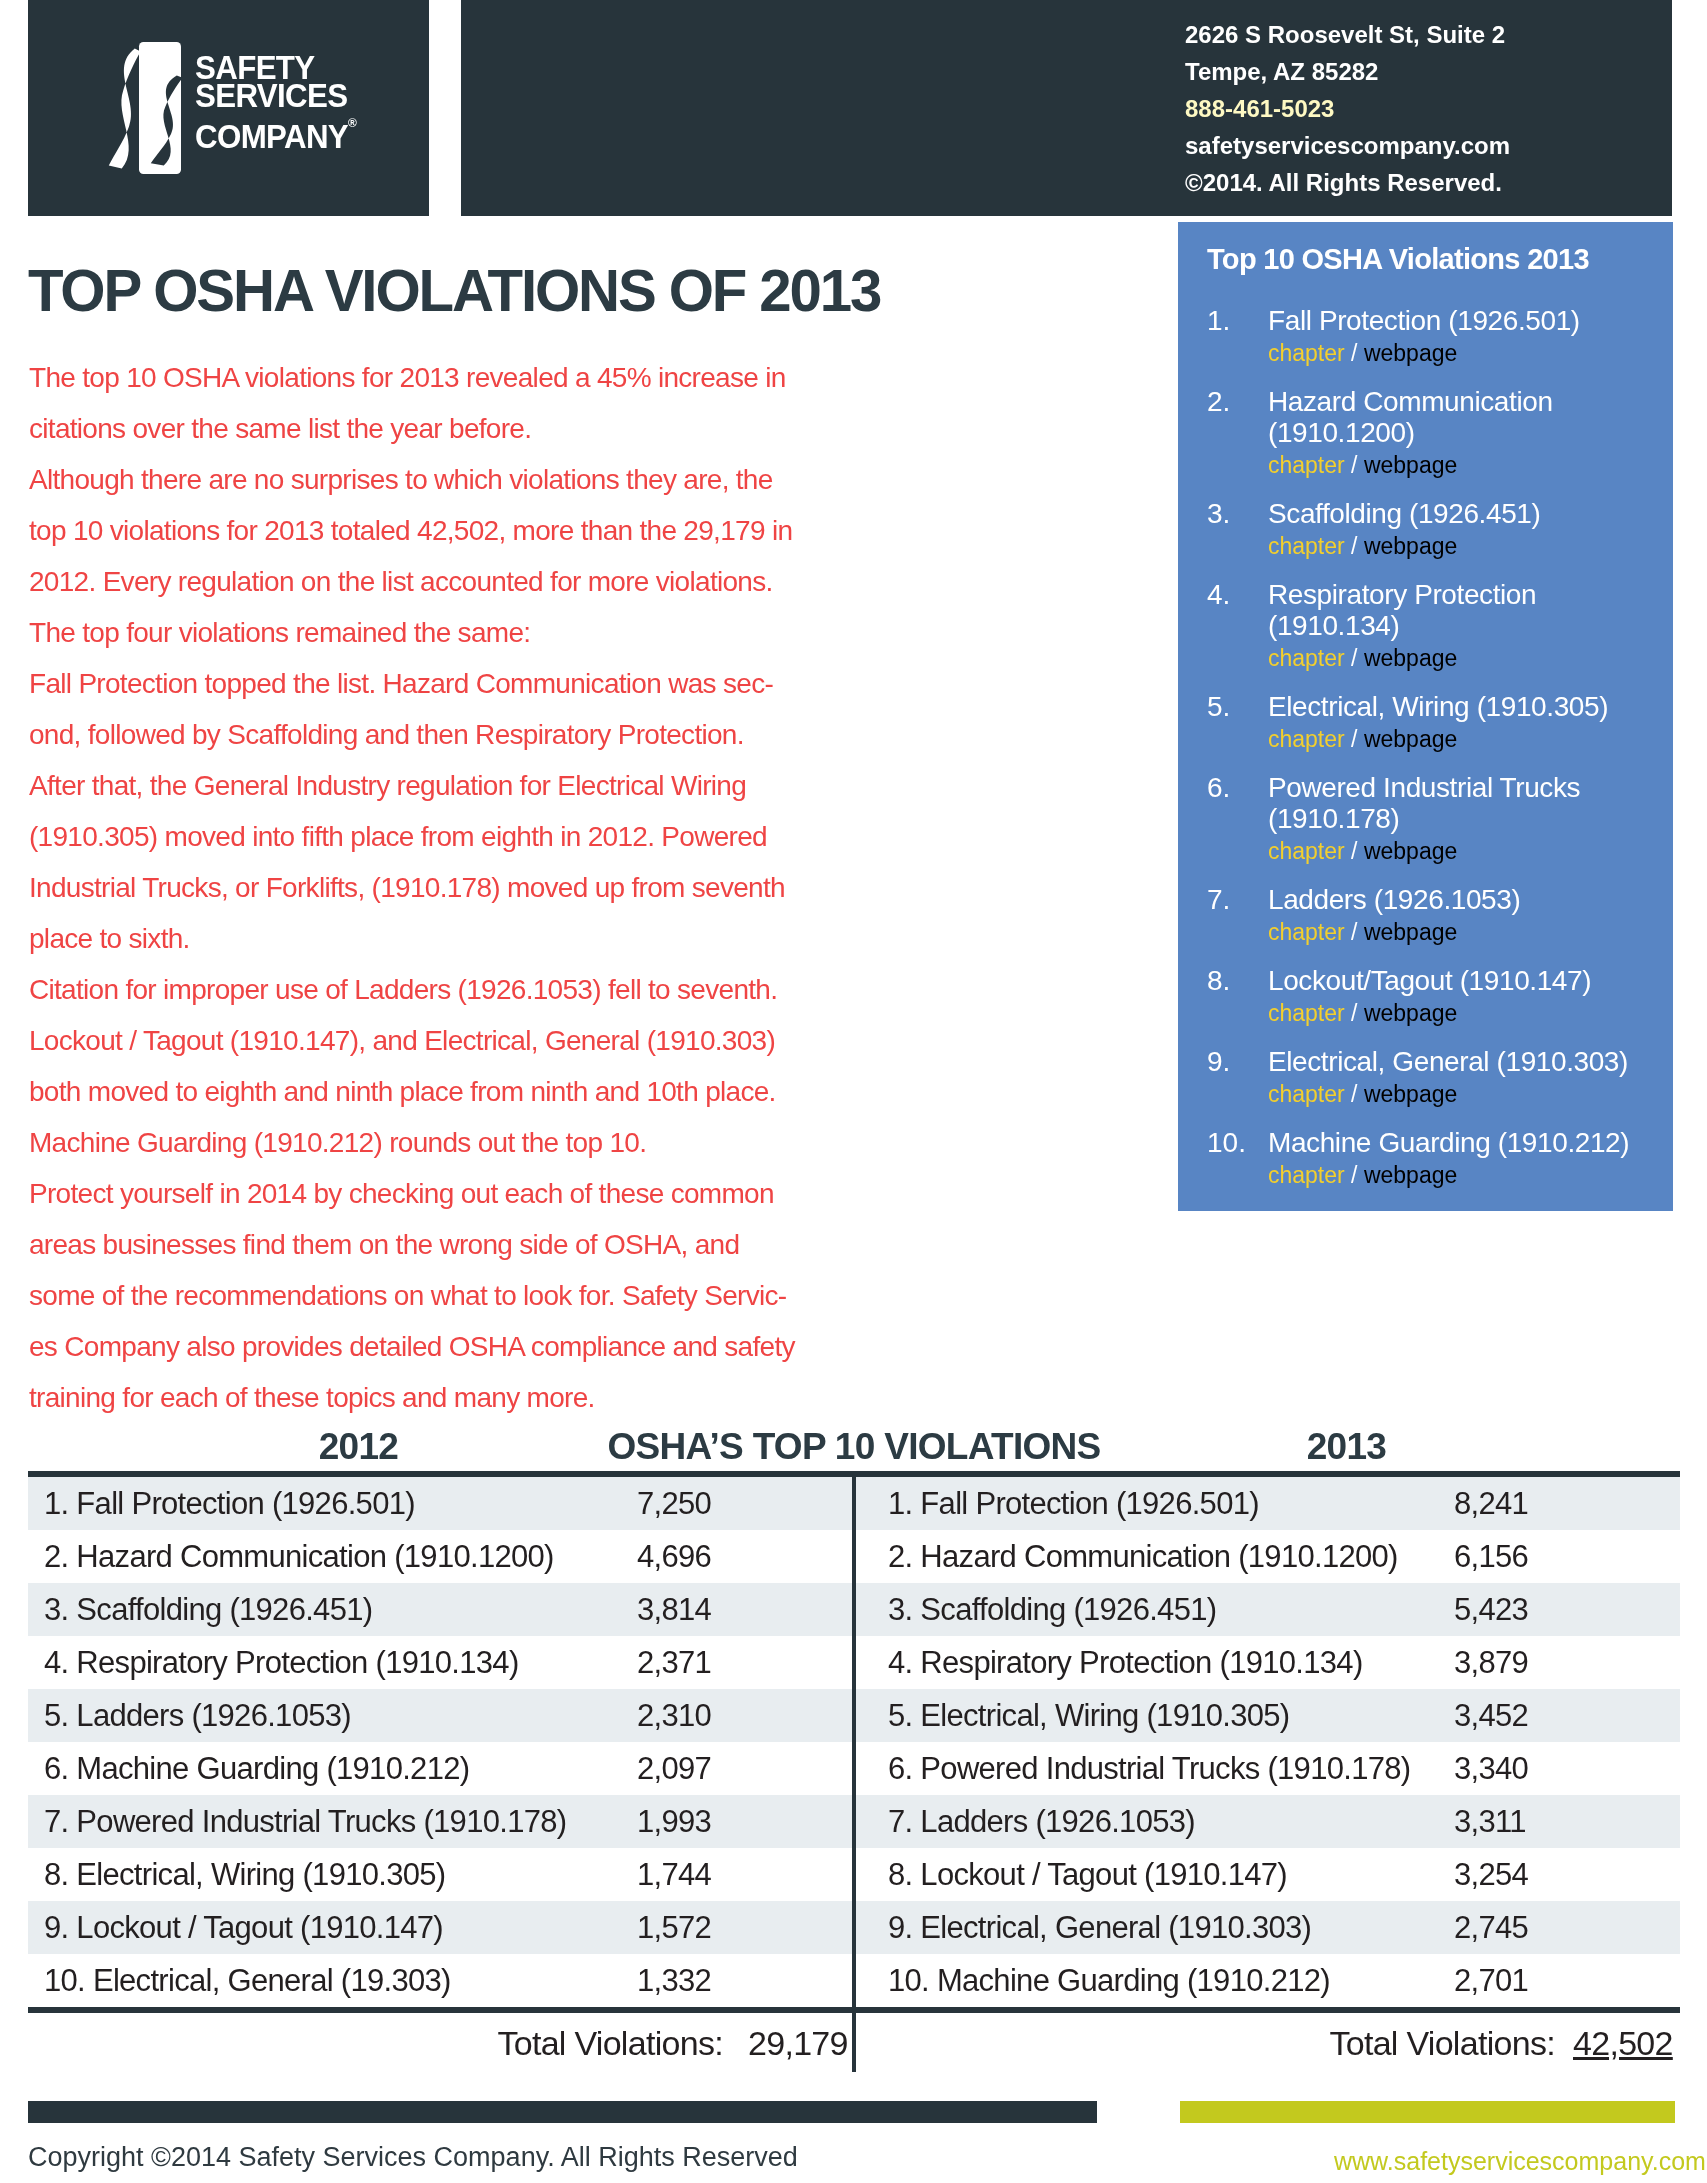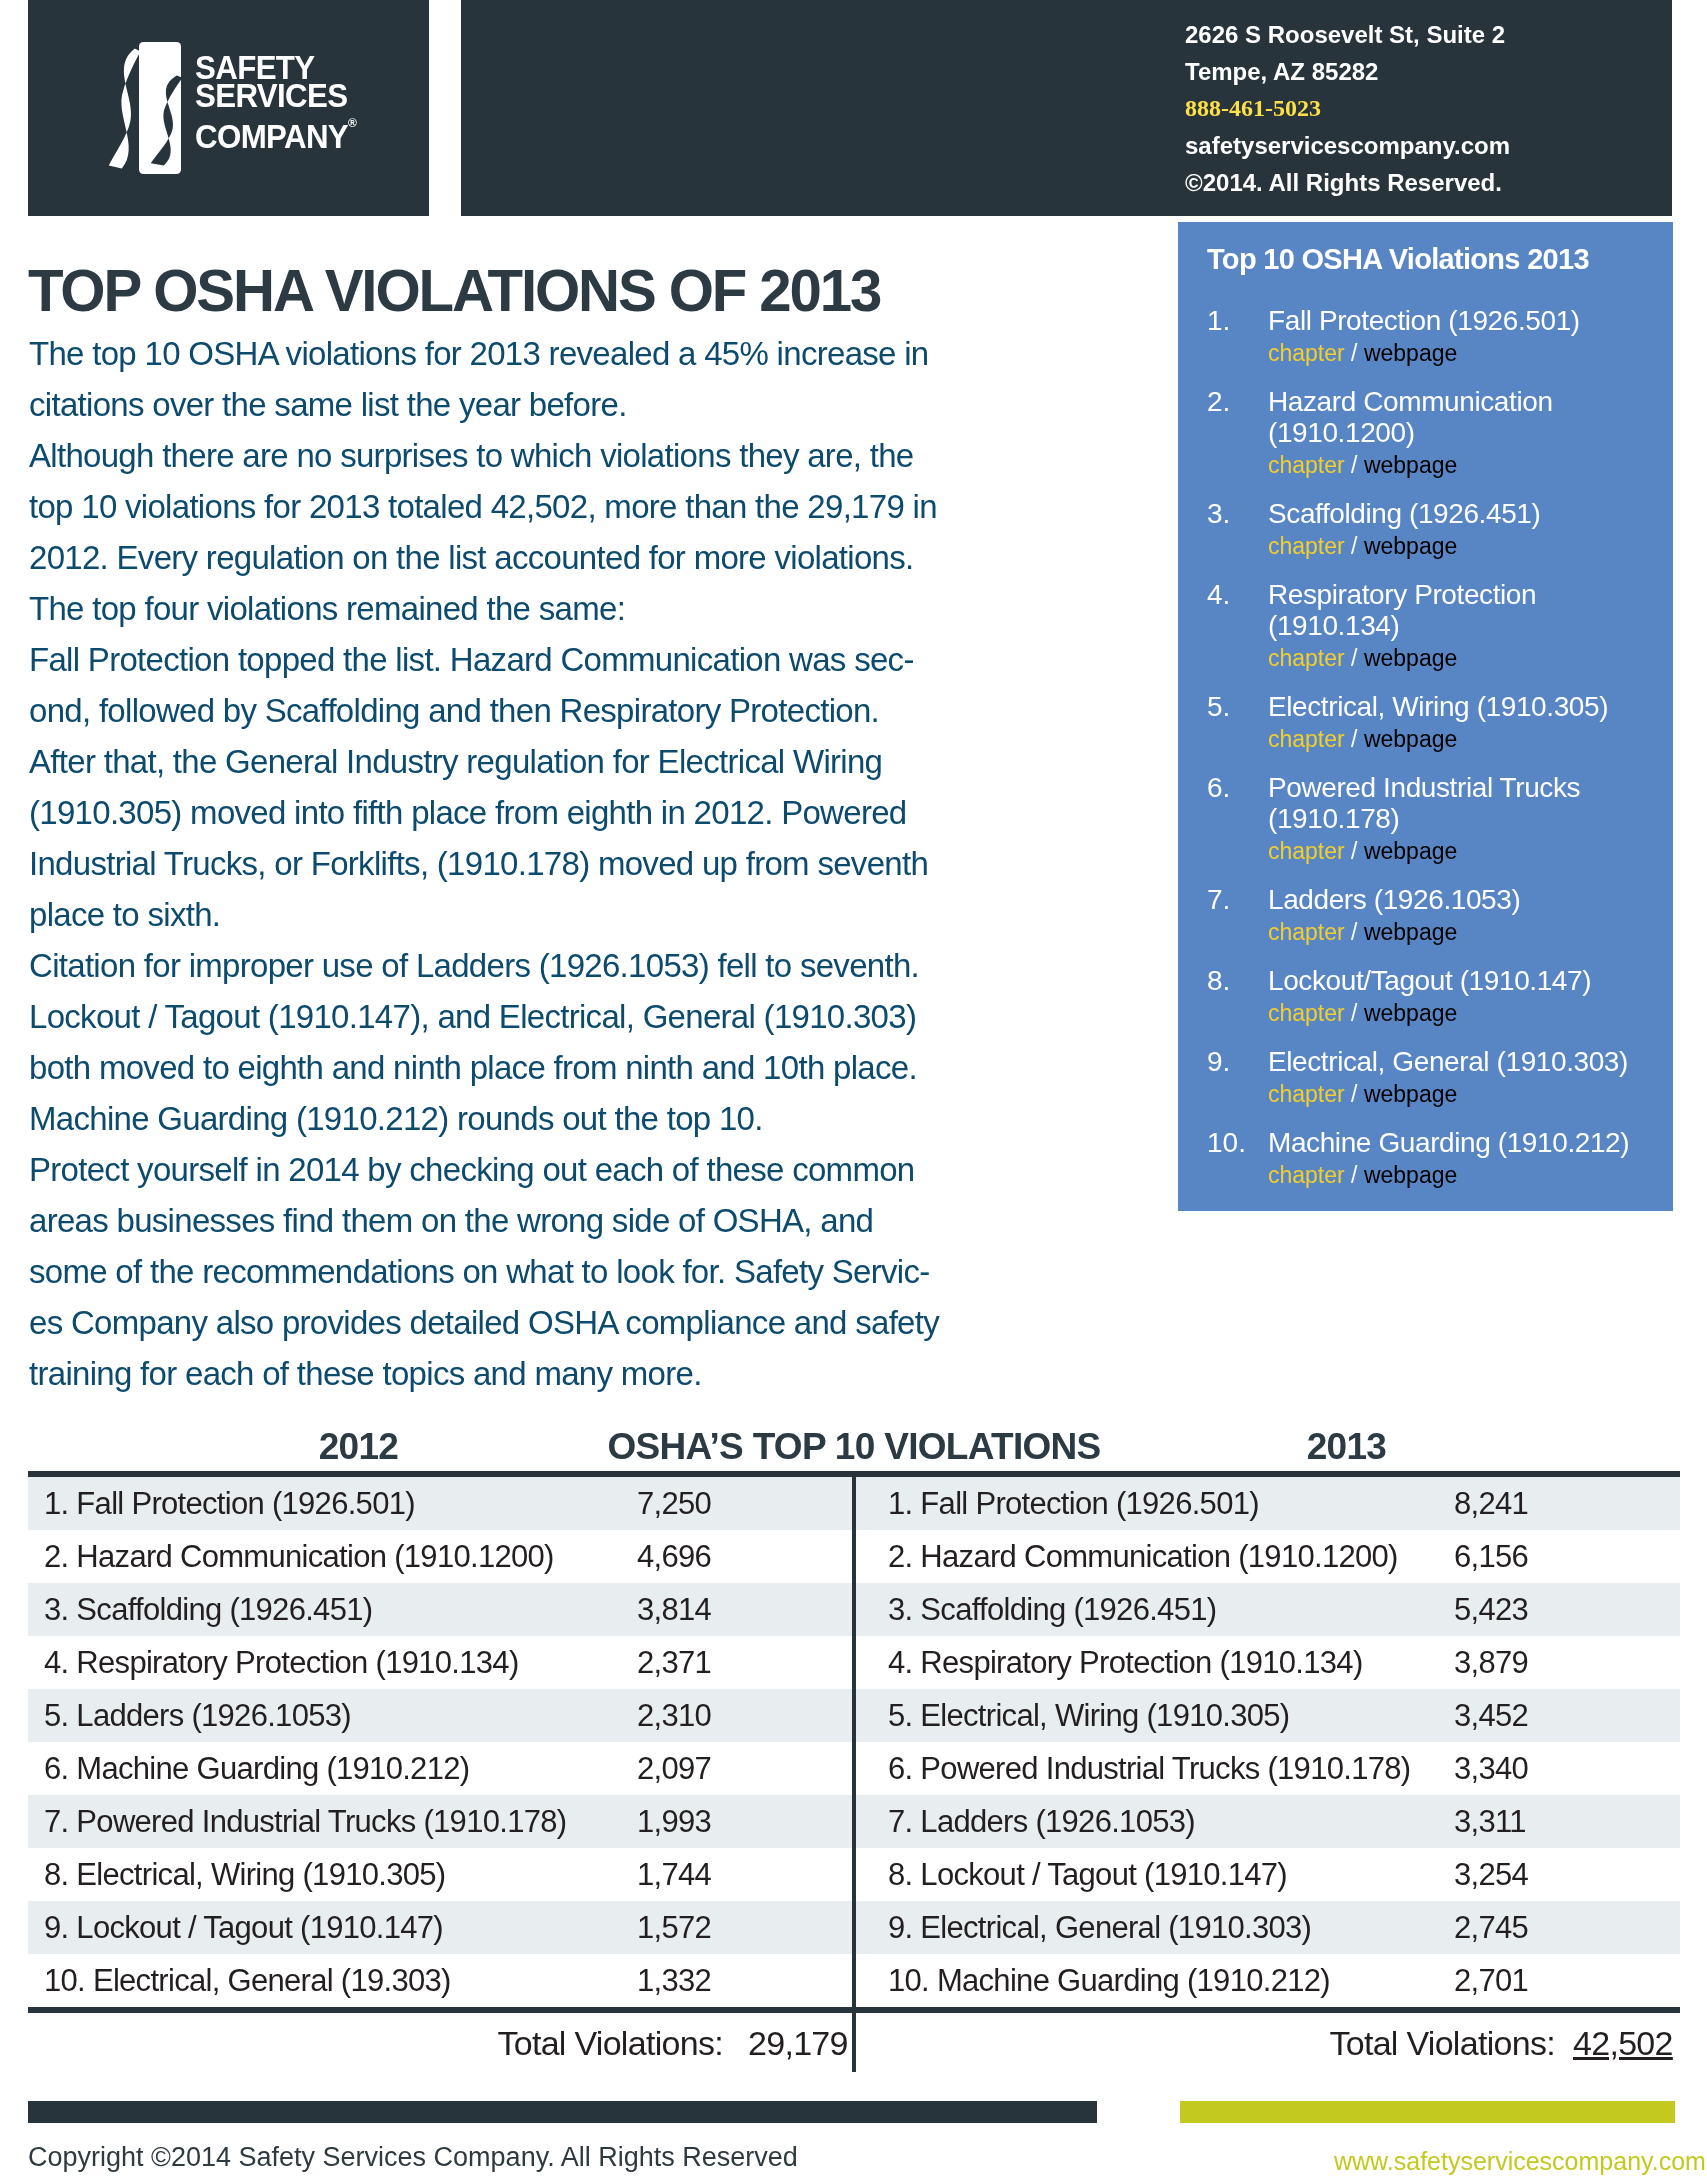--- a/index.html
+++ b/index.html
@@ -13,25 +13,25 @@
   #contact-block{left:461px;width:1211px;}
   .logo-inner{position:absolute;left:0;top:0;width:100%;height:100%;}
   .mono-s1{position:absolute;left:75px;top:45px;}
   .mono-bar{position:absolute;left:111px;top:42px;width:42px;height:132px;background:#ffffff;border-radius:4.4px;}
   .mono-s2{position:absolute;left:117px;top:13px;}
   .mono-svg{display:block;}
   .logo-text{position:absolute;left:167px;top:53px;line-height:28px;font-weight:bold;
     font-size:34px;color:#ffffff;letter-spacing:-0.7px;transform:scaleX(.92);transform-origin:left top;white-space:nowrap;}
   .logo-reg{font-size:13px;vertical-align:20.5px;}
   .contact{position:absolute;left:724px;top:16px;font-weight:bold;font-size:24px;line-height:37px;color:#ffffff;letter-spacing:0;}
-  .contact .phone{color:#fde047;font-family:Liberation Serif, serif;}
+  .contact .phone{color:#fef9c3;}
   
   #page-title{position:absolute;left:28px;top:256px;font-size:60px;font-weight:bold;color:#2c3b43;
     letter-spacing:-2.2px;transform:scaleX(.97);transform-origin:left top;white-space:nowrap;}
-  #body-text{position:absolute;left:29px;top:328px;width:1119px;font-size:33px;letter-spacing:-0.7px;color:#0c4a6e;}
+  #body-text{position:absolute;left:29px;top:352px;width:1119px;font-size:28px;letter-spacing:-0.7px;color:#ef4444;}
   .body-line{height:51px;line-height:51px;white-space:nowrap;}
   
   #sidebar{position:absolute;left:1178px;top:222px;width:495px;height:989px;background:#5885C4;
     color:#ffffff;box-sizing:border-box;padding:20.5px 22px 0 29px;}
   .side-heading{font-size:29px;font-weight:bold;letter-spacing:-0.7px;margin-bottom:29px;white-space:nowrap;}
   .side-item{display:grid;grid-template-columns:61px 1fr;margin-bottom:20px;}
   .side-num{font-size:28px;line-height:31px;}
   .side-line{font-size:28px;line-height:31px;white-space:nowrap;letter-spacing:-0.4px;}
   .side-links{font-size:23px;line-height:25px;margin-top:5.1px;}
   .lnk-chapter{color:#f3cf2d;}

